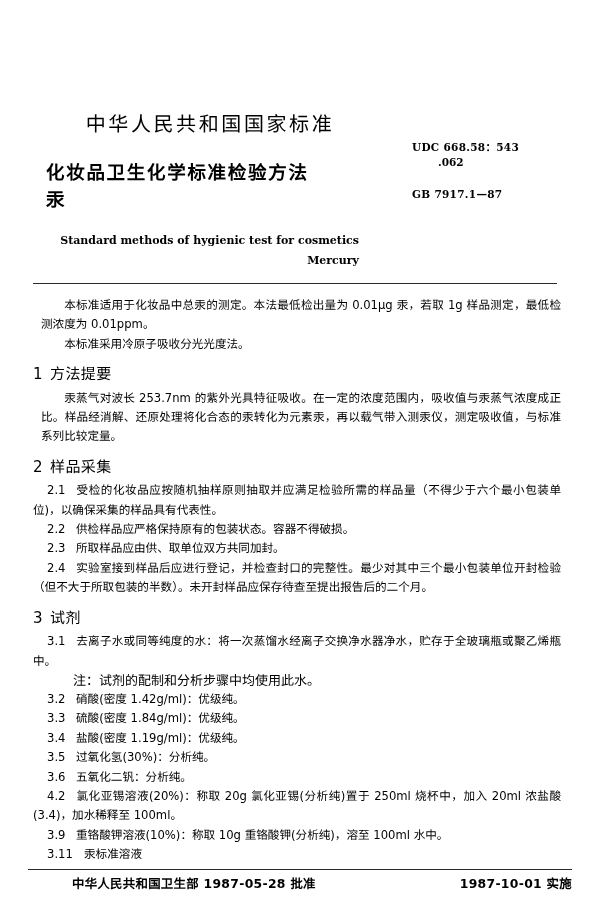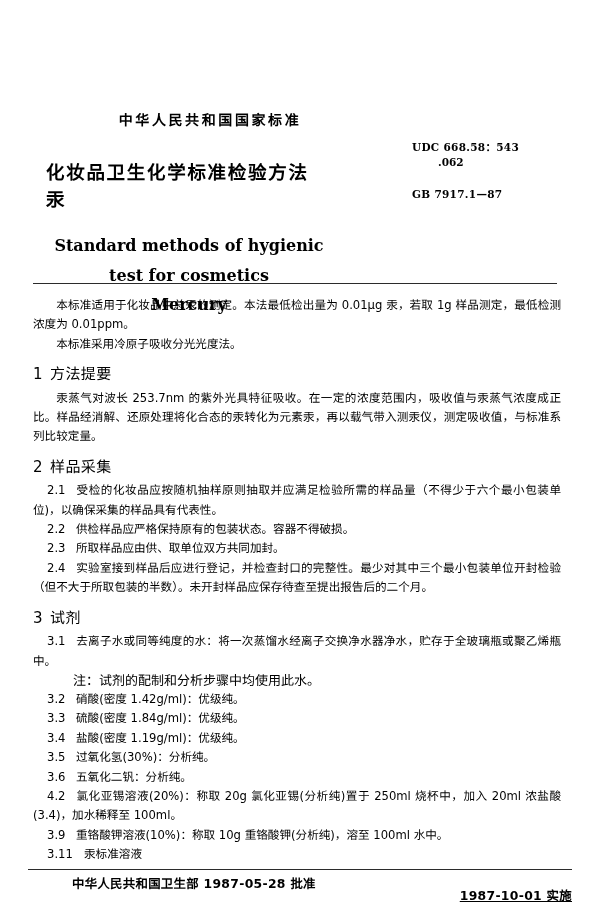--- a/index.html
+++ b/index.html
@@ -32,48 +32,48 @@
     top: 112px;
     width: 600px;
     height: 150px;
   }
   .nat-std {
     position: absolute;
     left: 70px;
     top: 0px;
     width: 280px;
     text-align: center;
-    font-size: 14px;
-    font-weight: bold;
+    font-size: 20px;
+    font-weight: normal;
     letter-spacing: 2.6px;
     line-height: 1.2;
   }
   .cn-title {
     position: absolute;
     left: 46px;
     top: 48px;
     width: 300px;
     text-align: left;
     font-size: 18.5px;
     font-weight: bold;
     letter-spacing: 1.7px;
     line-height: 1.45;
   }
   .cn-title .t-line2 {
     display: block;
     letter-spacing: 0;
   }
   .en-title {
     position: absolute;
-    left: 39px;
+    left: 59px;
     top: 119px;
     width: 300px;
-    text-align: center;
+    text-align: right;
     font-family: "DejaVu Serif", "Liberation Serif", serif;
-    font-size: 16px;
+    font-size: 11px;
     font-weight: bold;
     line-height: 1.85;
   }
   .en-title .e-line2 { display: block; }
 
   .codes {
     position: absolute;
     right: 28px;
     top: 28px;
     width: 160px;
@@ -110,21 +110,21 @@
     position: absolute;
     left: 33px;
     top: 296px;
     width: 528px;
     font-size: 11.6px;
     line-height: 19.4px;
     text-align: justify;
     text-justify: inter-ideograph;
   }
   .para {
-    margin: 0 0 0 0;
+    margin: 0 0 0 8px;
     text-indent: 2em;
   }
   .sect-head {
     margin: 11px 0 4px 0;
     font-weight: normal;
     font-size: 15px;
     text-indent: 0;
     letter-spacing: 0.4px;
   }
   .sect-head .num {
@@ -166,23 +166,22 @@
   .footer .left {
     position: absolute;
     left: 0;
     top: 0;
     letter-spacing: 0.3px;
     margin-left: 44px;
   }
   .footer .right {
     position: absolute;
     right: 0;
-    top: 12px;
+    top: 0;
     letter-spacing: 0.3px;
-    text-decoration: underline;
   }
 </style>
 </head>
 <body>
 
 <div class="page">
 
   <div class="header">
 
     <div class="nat-std">中华人民共和国国家标准</div>

